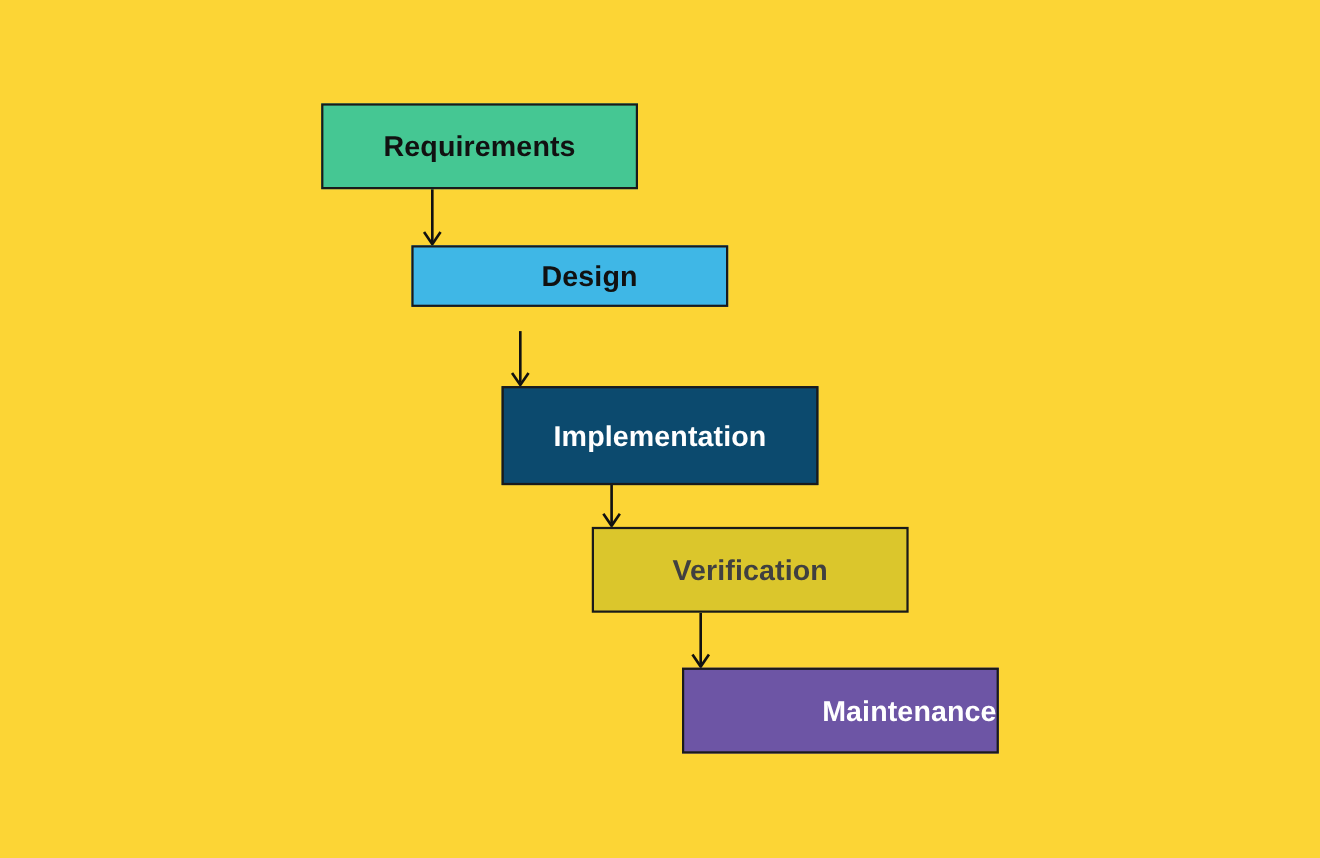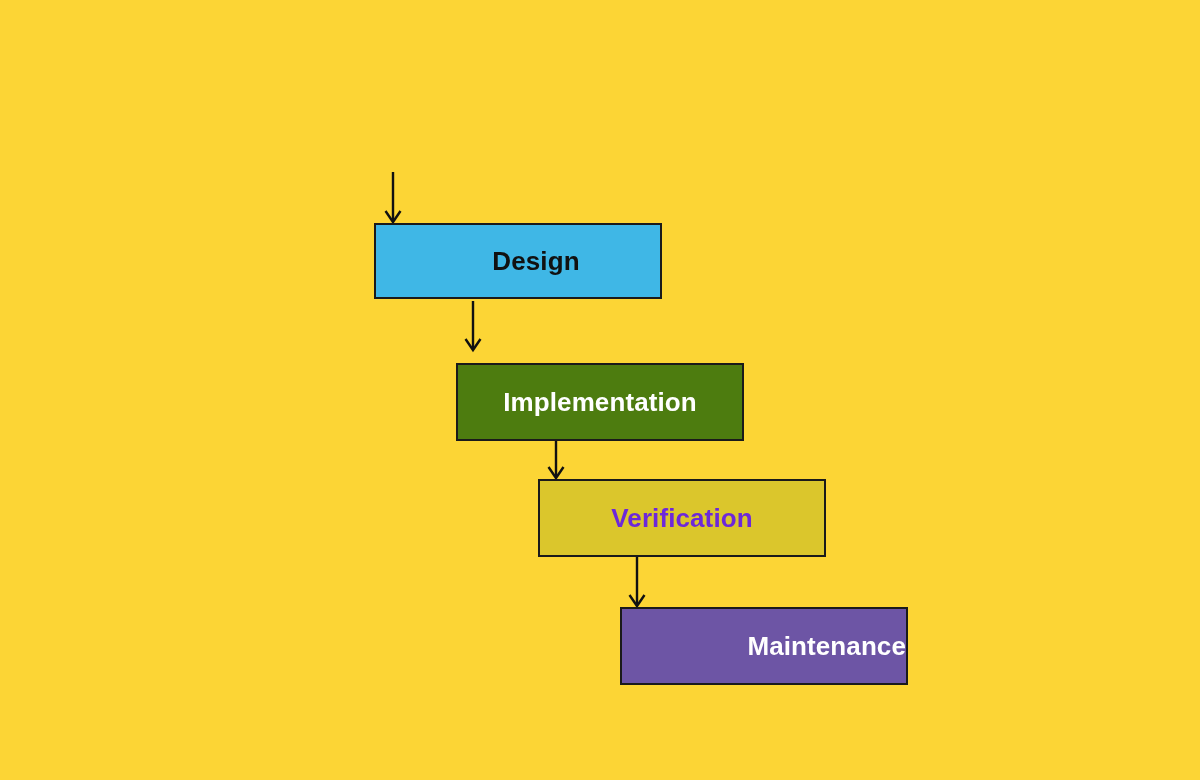--- a/index.html
+++ b/index.html
@@ -79,30 +79,33 @@
       <line class="connector-line" x1="556" y1="429" x2="556" y2="476"></line>
       <polyline class="connector-head" points="548.5,467 556,478 563.5,467"></polyline>
     </g>
 
     <g>
       <line class="connector-line" x1="637" y1="557" x2="637" y2="604"></line>
       <polyline class="connector-head" points="629.5,595 637,606 644.5,595"></polyline>
     </g>
   </svg>
 
+  <div class="stage-box" id="box-requirements" style="left: 292px; top: 94px; width: 288px; height: 78px; background: rgb(69, 199, 147); border-color: rgb(26, 26, 26);">
+    <span class="stage-label" style="color: rgb(17, 17, 17);">Requirements</span>
+  </div>
 
-  <div class="stage-box" id="box-design" style="left: 374px; top: 223px; width: 288px; height: 76px; background: rgb(63, 183, 230); border-color: rgb(26, 26, 26); padding-left: 36px;">
+  <div class="stage-box" id="box-design" style="left: 374px; top: 223px; width: 288px; height: 56px; background: rgb(63, 183, 230); border-color: rgb(26, 26, 26); padding-left: 36px;">
     <span class="stage-label" style="color: rgb(17, 17, 17);">Design</span>
   </div>
 
-  <div class="stage-box" id="box-implementation" style="left: 456px; top: 363px; width: 288px; height: 78px; background: #4d7c0f; border-color: rgb(26, 26, 26);">
+  <div class="stage-box" id="box-implementation" style="left: 456px; top: 351px; width: 288px; height: 90px; background: #0c4a6e; border-color: rgb(26, 26, 26);">
     <span class="stage-label" style="color: rgb(255, 255, 255);">Implementation</span>
   </div>
 
   <div class="stage-box" id="box-verification" style="left: 538px; top: 479px; width: 288px; height: 78px; background: rgb(219, 198, 44); border-color: rgb(26, 26, 26);">
-    <span class="stage-label" style="color: #6d28d9;">Verification</span>
+    <span class="stage-label" style="color: #404040;">Verification</span>
   </div>
 
   <div class="stage-box" id="box-maintenance" style="left: 620px; top: 607px; width: 288px; height: 78px; background: rgb(109, 85, 165); border-color: rgb(26, 26, 26); justify-content: flex-end;">
     <span class="stage-label" style="color: rgb(255, 255, 255);">Maintenance</span>
   </div>
 
 </div>
 
 </body></html>

